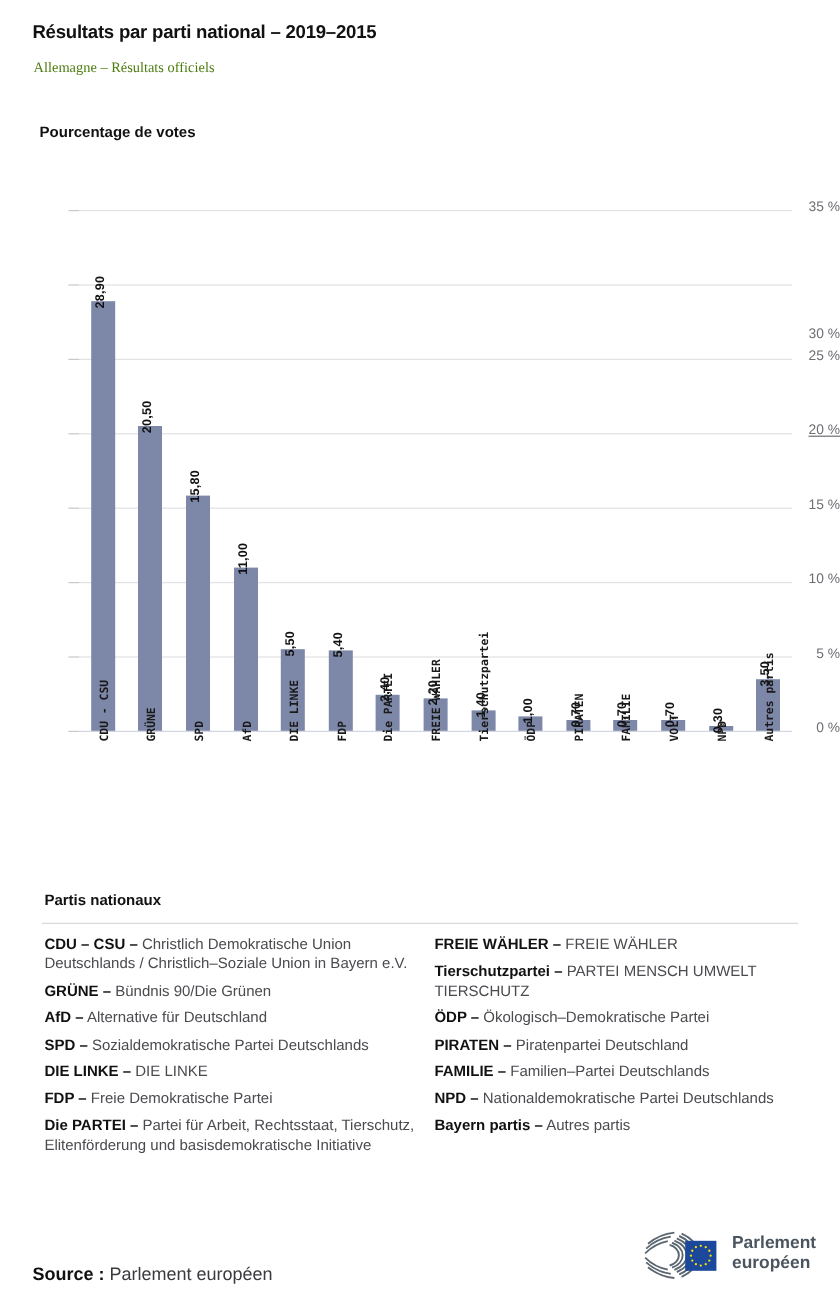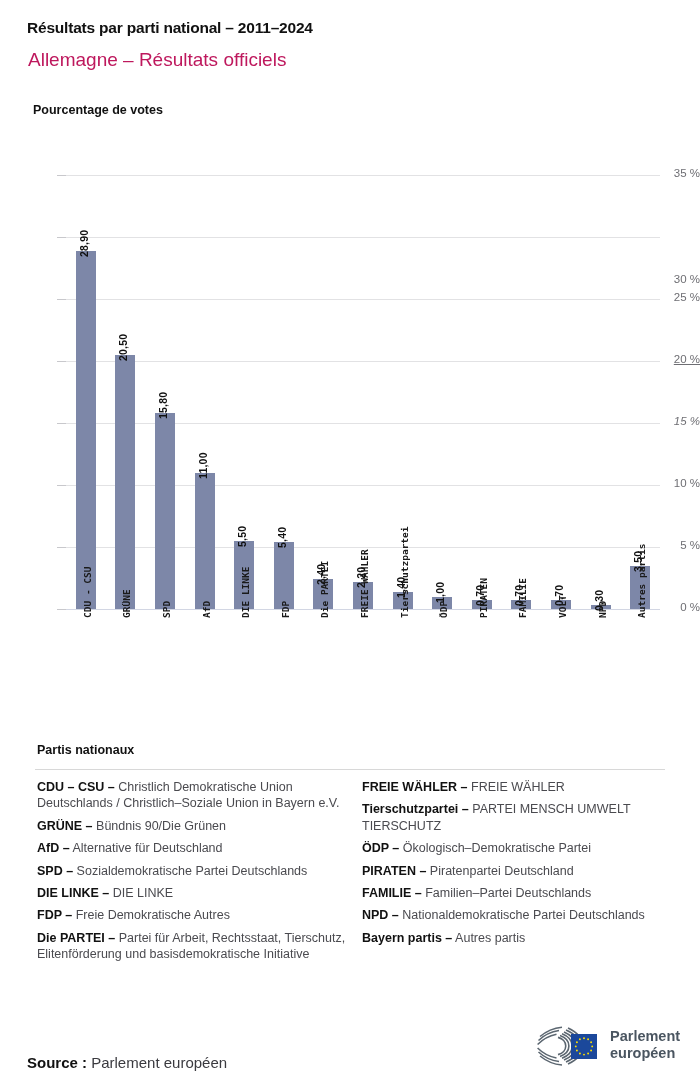--- a/index.html
+++ b/index.html
@@ -23,24 +23,25 @@
     left: 27px; top: 19px;
     font-size: 15.5px;
     font-weight: bold;
     letter-spacing: -0.2px;
     color: #111111;
     white-space: nowrap;
   }
   #chart-subtitle {
     position: absolute;
     left: 28px; top: 49px;
-    font-size: 19px;
+    font-size: 12px;
     font-weight: normal;
-    color: #be185d;
-    white-space: nowrap;
+    color: #4d7c0f;
+    white-space: nowrap;
+    font-family: Liberation Serif, serif;
   }
   #axis-caption {
     position: absolute;
     left: 33px; top: 103px;
     font-size: 12.5px;
     font-weight: bold;
     color: #111111;
     white-space: nowrap;
   }
 
@@ -159,21 +160,21 @@
     font-weight: bold;
     line-height: 17px;
     color: #4a5560;
     white-space: nowrap;
   }
 </style>
 </head>
 <body>
 
 <div id="header">
-  <div id="chart-title">Résultats par parti national – 2011–2024</div>
+  <div id="chart-title">Résultats par parti national – 2019–2015</div>
   <div id="chart-subtitle">Allemagne – Résultats officiels</div>
   <div id="axis-caption">Pourcentage de votes</div>
 </div>
 
 <div id="plot-area">
   <div id="grid-layer">
       <div class="gridline baseline" style="top: 609px;"></div>
       <div class="gridtick" style="top: 609px;"></div>
       <div class="gridline" style="top: 547px;"></div>
       <div class="gridtick" style="top: 547px;"></div>
@@ -187,21 +188,21 @@
       <div class="gridtick" style="top: 299px;"></div>
       <div class="gridline" style="top: 237px;"></div>
       <div class="gridtick" style="top: 237px;"></div>
       <div class="gridline" style="top: 175px;"></div>
       <div class="gridtick" style="top: 175px;"></div>
     </div>
   <div id="ylabels-layer">
       <div class="ylabel" style="top: 601px;">0 %</div>
       <div class="ylabel" style="top: 539px;">5 %</div>
       <div class="ylabel" style="top: 477px;">10 %</div>
-      <div class="ylabel" style="top: 415px; font-style: italic;">15 %</div>
+      <div class="ylabel" style="top: 415px;">15 %</div>
       <div class="ylabel" style="top: 353px; text-decoration: underline;">20 %</div>
       <div class="ylabel" style="top: 291px;">25 %</div>
       <div class="ylabel" style="top: 229px; margin-top: 44px;">30 %</div>
       <div class="ylabel" style="top: 167px;">35 %</div>
     </div>
   <div id="bars-layer">
       <div class="bar" title="CDU - CSU 28,90" style="left: 76px; top: 251px; width: 20px; height: 358px; background: rgb(125, 135, 168);"></div>
       <div class="bar-value" style="left: 90px; top: 245px;">28,90</div>
       <div class="bar" title="GRÜNE 20,50" style="left: 115px; top: 355px; width: 20px; height: 254px; background: rgb(125, 135, 168);"></div>
       <div class="bar-value" style="left: 129px; top: 349px;">20,50</div>
@@ -253,21 +254,21 @@
 
 <div id="legend-section">
   <div id="legend-title">Partis nationaux</div>
   <div id="legend-divider"></div>
   <div class="legend-col" id="legend-col-left">
       <div class="legend-item"><span class="abbr">CDU – CSU –</span><span> Christlich Demokratische Union Deutschlands / Christlich–Soziale Union in Bayern e.V.</span></div>
       <div class="legend-item"><span class="abbr">GRÜNE –</span><span> Bündnis 90/Die Grünen</span></div>
       <div class="legend-item"><span class="abbr">AfD –</span><span> Alternative für Deutschland</span></div>
       <div class="legend-item"><span class="abbr">SPD –</span><span> Sozialdemokratische Partei Deutschlands</span></div>
       <div class="legend-item"><span class="abbr">DIE LINKE –</span><span> DIE LINKE</span></div>
-      <div class="legend-item"><span class="abbr">FDP –</span><span> Freie Demokratische Autres</span></div>
+      <div class="legend-item"><span class="abbr">FDP –</span><span> Freie Demokratische Partei</span></div>
       <div class="legend-item"><span class="abbr">Die PARTEI –</span><span> Partei für Arbeit, Rechtsstaat, Tierschutz, Elitenförderung und basisdemokratische Initiative</span></div>
     </div>
   <div class="legend-col" id="legend-col-right">
       <div class="legend-item"><span class="abbr">FREIE WÄHLER –</span><span> FREIE WÄHLER</span></div>
       <div class="legend-item"><span class="abbr">Tierschutzpartei –</span><span> PARTEI MENSCH UMWELT TIERSCHUTZ</span></div>
       <div class="legend-item"><span class="abbr">ÖDP –</span><span> Ökologisch–Demokratische Partei</span></div>
       <div class="legend-item"><span class="abbr">PIRATEN –</span><span> Piratenpartei Deutschland</span></div>
       <div class="legend-item"><span class="abbr">FAMILIE –</span><span> Familien–Partei Deutschlands</span></div>
       <div class="legend-item"><span class="abbr">NPD –</span><span> Nationaldemokratische Partei Deutschlands</span></div>
       <div class="legend-item"><span class="abbr">Bayern partis –</span><span> Autres partis</span></div>

